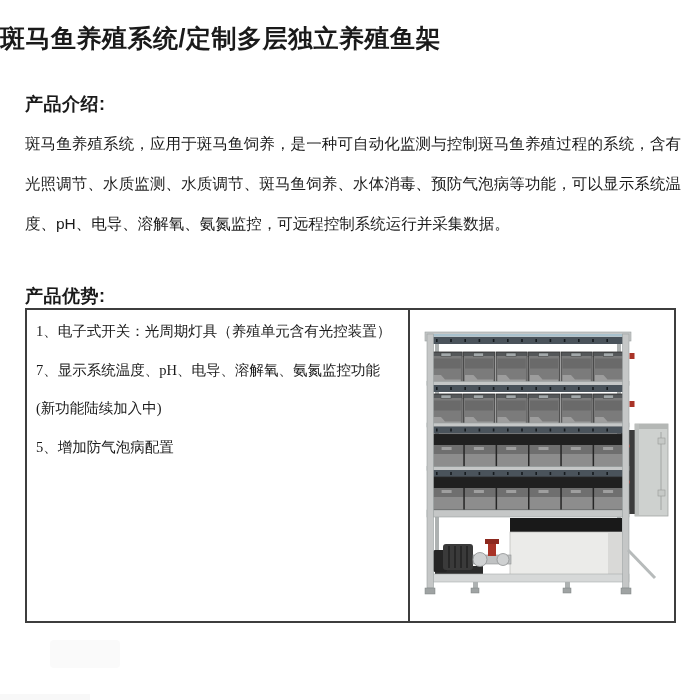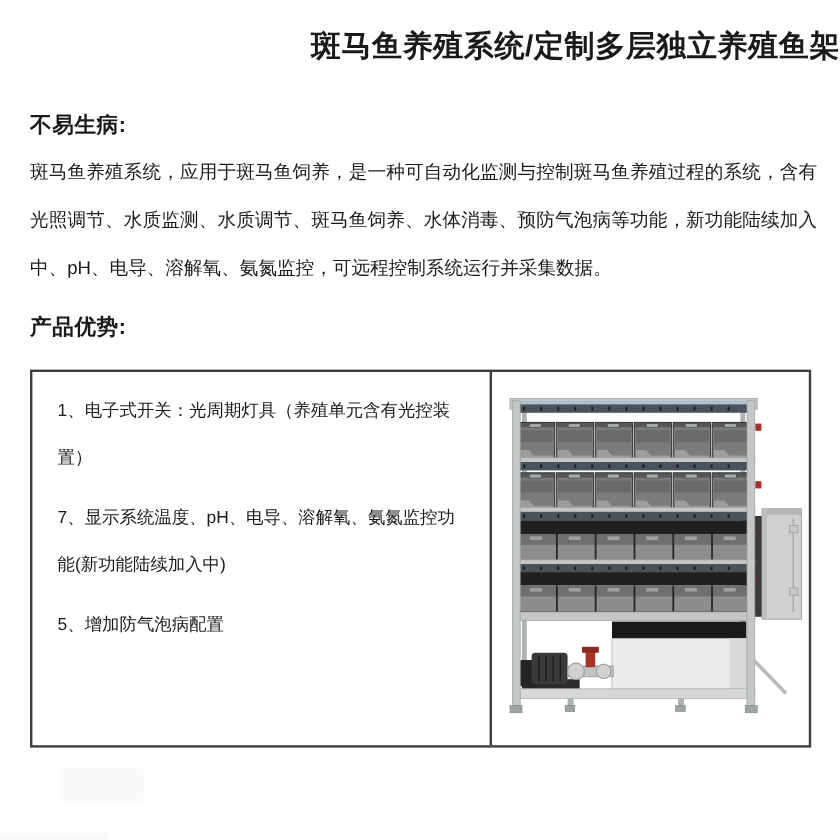--- a/index.html
+++ b/index.html
@@ -1,44 +1,44 @@
 <!DOCTYPE html>
 <html style="--c-text: #1a1a1a; --c-box-border: #3e3e3e; --c-frame-gray: #c5c7c7; --c-tank-gray: #7b7b7b; --c-tank-dark-top: #202020; --c-led-strip: #4a535b; --c-cabinet-gray: #ced1cf; --c-sump-white: #ebebe9; --c-pump-dark: #2b2b2b; --c-valve-red: #a93327;"><head>
 <meta charset="utf-8">
 <style>
   html,body{margin:0;padding:0;background:#fff;}
   .page{
     position:relative;width:700px;height:700px;background:#ffffff;overflow:hidden;
     font-family:"Liberation Sans","DejaVu Sans",sans-serif;color:var(--c-text,#1a1a1a);
   }
   .title{
-    position:absolute;left:0;top:22px;width:700px;text-align:right;
+    position:absolute;left:0;top:22px;width:700px;text-align:left;
     font-size:25px;font-weight:bold;letter-spacing:0.5px;
   }
   .sec-heading{
     position:absolute;left:25px;font-size:18px;font-weight:bold;letter-spacing:0.5px;
   }
   .intro-heading{top:92px;}
-  .adv-heading{top:260px;}
+  .adv-heading{top:284px;}
   .intro-body{
     position:absolute;left:25px;top:124px;width:656px;
     font-size:15.5px;line-height:40px;text-align:justify;
   }
   .adv-box{
     position:absolute;left:25px;top:308px;width:651px;height:315px;
     border:2px solid var(--c-box-border,#3e3e3e);box-sizing:border-box;
     display:flex;background:#fff;
   }
   .adv-list{
     width:383px;box-sizing:border-box;flex:0 0 383px;
     border-right:2px solid var(--c-box-border,#3e3e3e);
     padding:2px 9px 0 9px;overflow:hidden;
     font-size:14.5px;line-height:38.6px;
   }
-  .adv-item{margin:12px;}
+  .adv-item{margin:0;font-family:Liberation Serif, serif;}
   .adv-figure{position:relative;flex:1 1 auto;overflow:hidden;}
   .rack-svg{position:absolute;left:5px;top:12px;}
   .watermark{
     position:absolute;left:50px;top:640px;width:70px;height:28px;
     background:rgba(160,160,160,0.05);border-radius:4px;
   }
   .watermark2{
     position:absolute;left:0px;top:694px;width:90px;height:6px;
     background:rgba(160,160,160,0.07);
   }
@@ -79,23 +79,23 @@
   .cabseam{stroke:#a3a6a4;stroke-width:1}
   .cabhinge{fill:#c6c9c7;stroke:#979a98;stroke-width:.6}
 </style>
 </head>
 <body>
 
 <div class="page">
 
   <div class="title">斑马鱼养殖系统/定制多层独立养殖鱼架</div>
 
-  <div class="sec-heading intro-heading">不易生病:</div>
-
-  <div class="intro-body">斑马鱼养殖系统，应用于斑马鱼饲养，是一种可自动化监测与控制斑马鱼养殖过程的系统，含有光照调节、水质监测、水质调节、斑马鱼饲养、水体消毒、预防气泡病等功能，新功能陆续加入中、pH、电导、溶解氧、氨氮监控，可远程控制系统运行并采集数据。</div>
+  <div class="sec-heading intro-heading">产品介绍:</div>
+
+  <div class="intro-body">斑马鱼养殖系统，应用于斑马鱼饲养，是一种可自动化监测与控制斑马鱼养殖过程的系统，含有光照调节、水质监测、水质调节、斑马鱼饲养、水体消毒、预防气泡病等功能，可以显示系统温度、pH、电导、溶解氧、氨氮监控，可远程控制系统运行并采集数据。</div>
 
   <div class="sec-heading adv-heading">产品优势:</div>
 
   <div class="adv-box">
     <div class="adv-list">
       <div class="adv-item">1、电子式开关：光周期灯具（养殖单元含有光控装置）</div>
       <div class="adv-item">7、显示系统温度、pH、电导、溶解氧、氨氮监控功能(新功能陆续加入中)</div>
       <div class="adv-item">5、增加防气泡病配置</div>
     </div>
 

